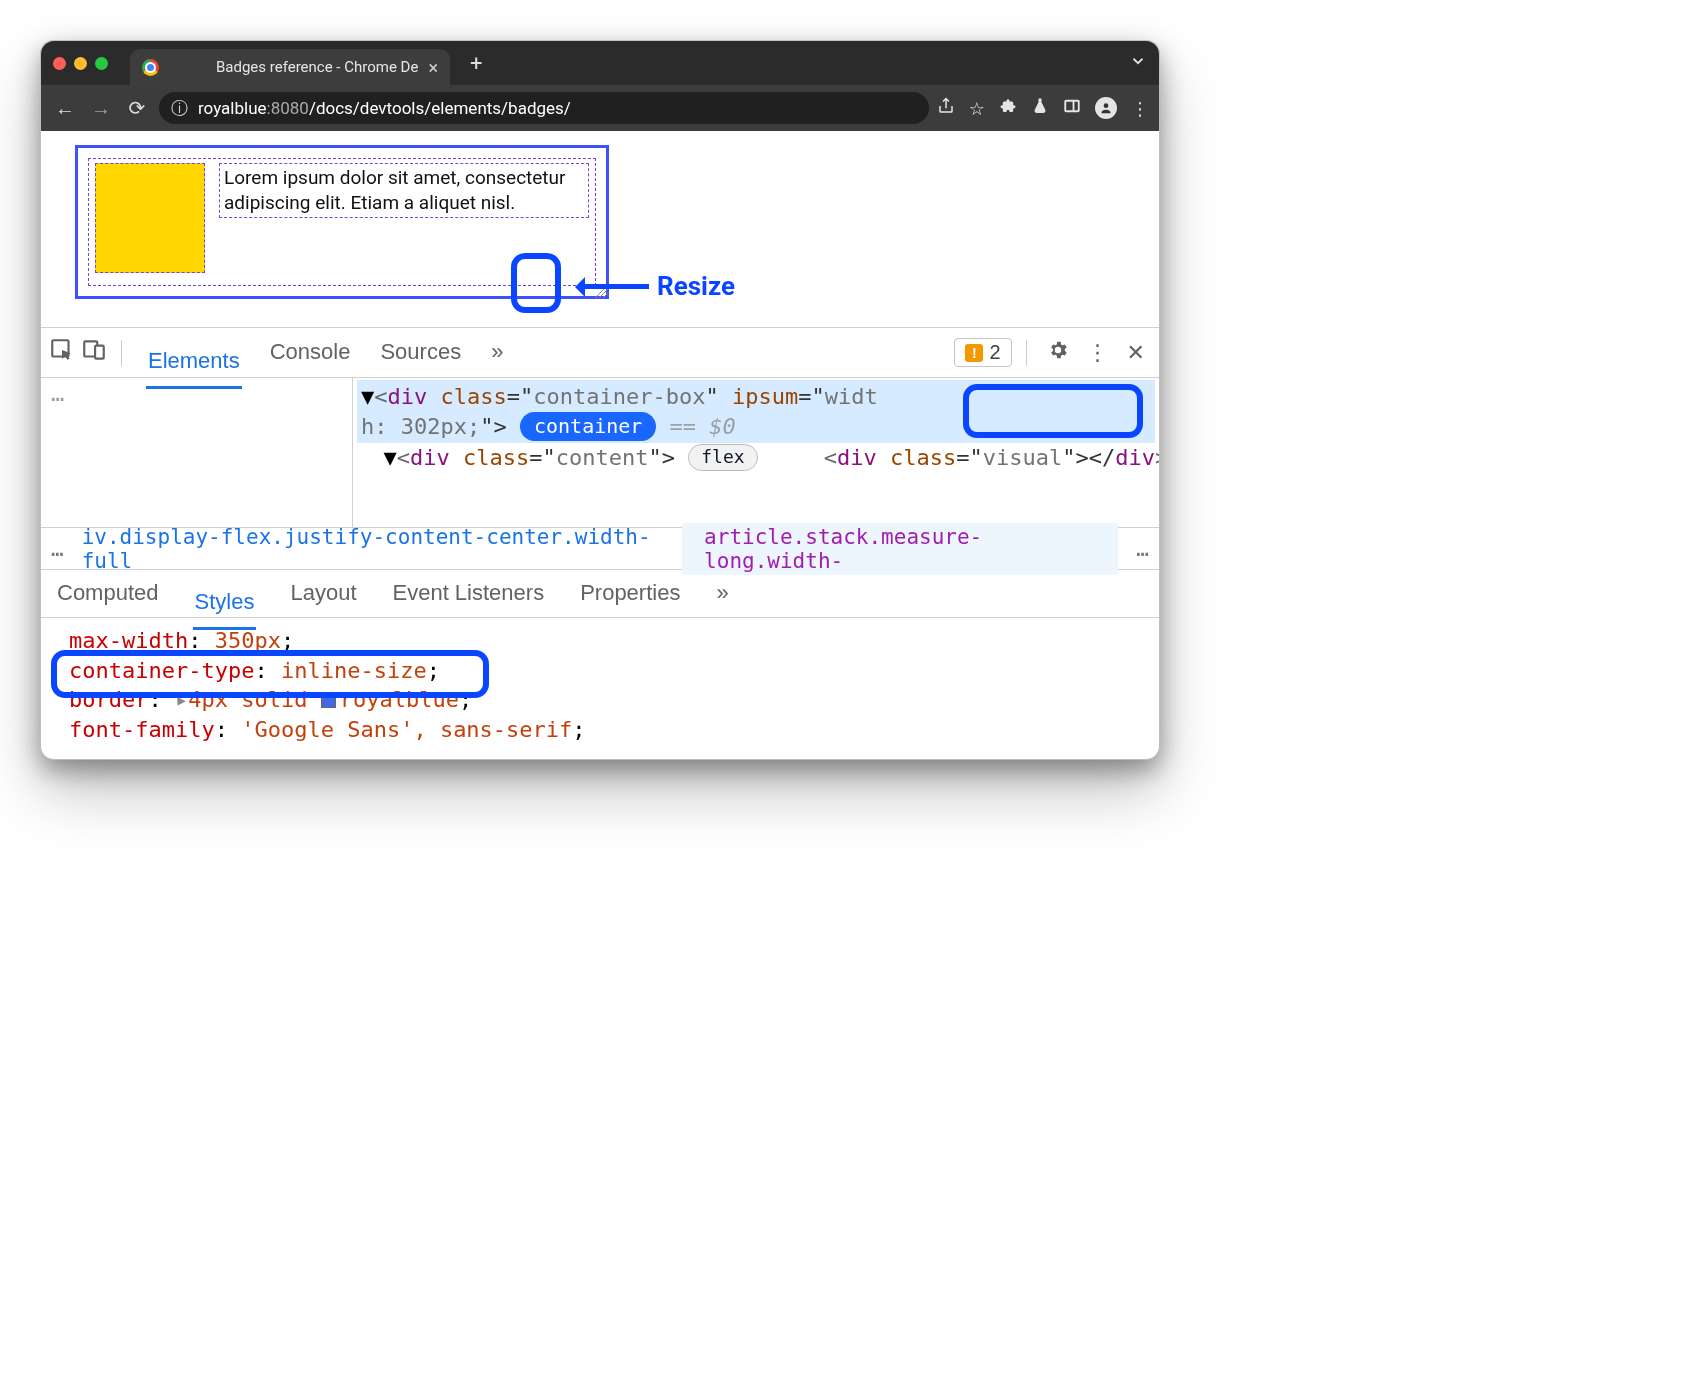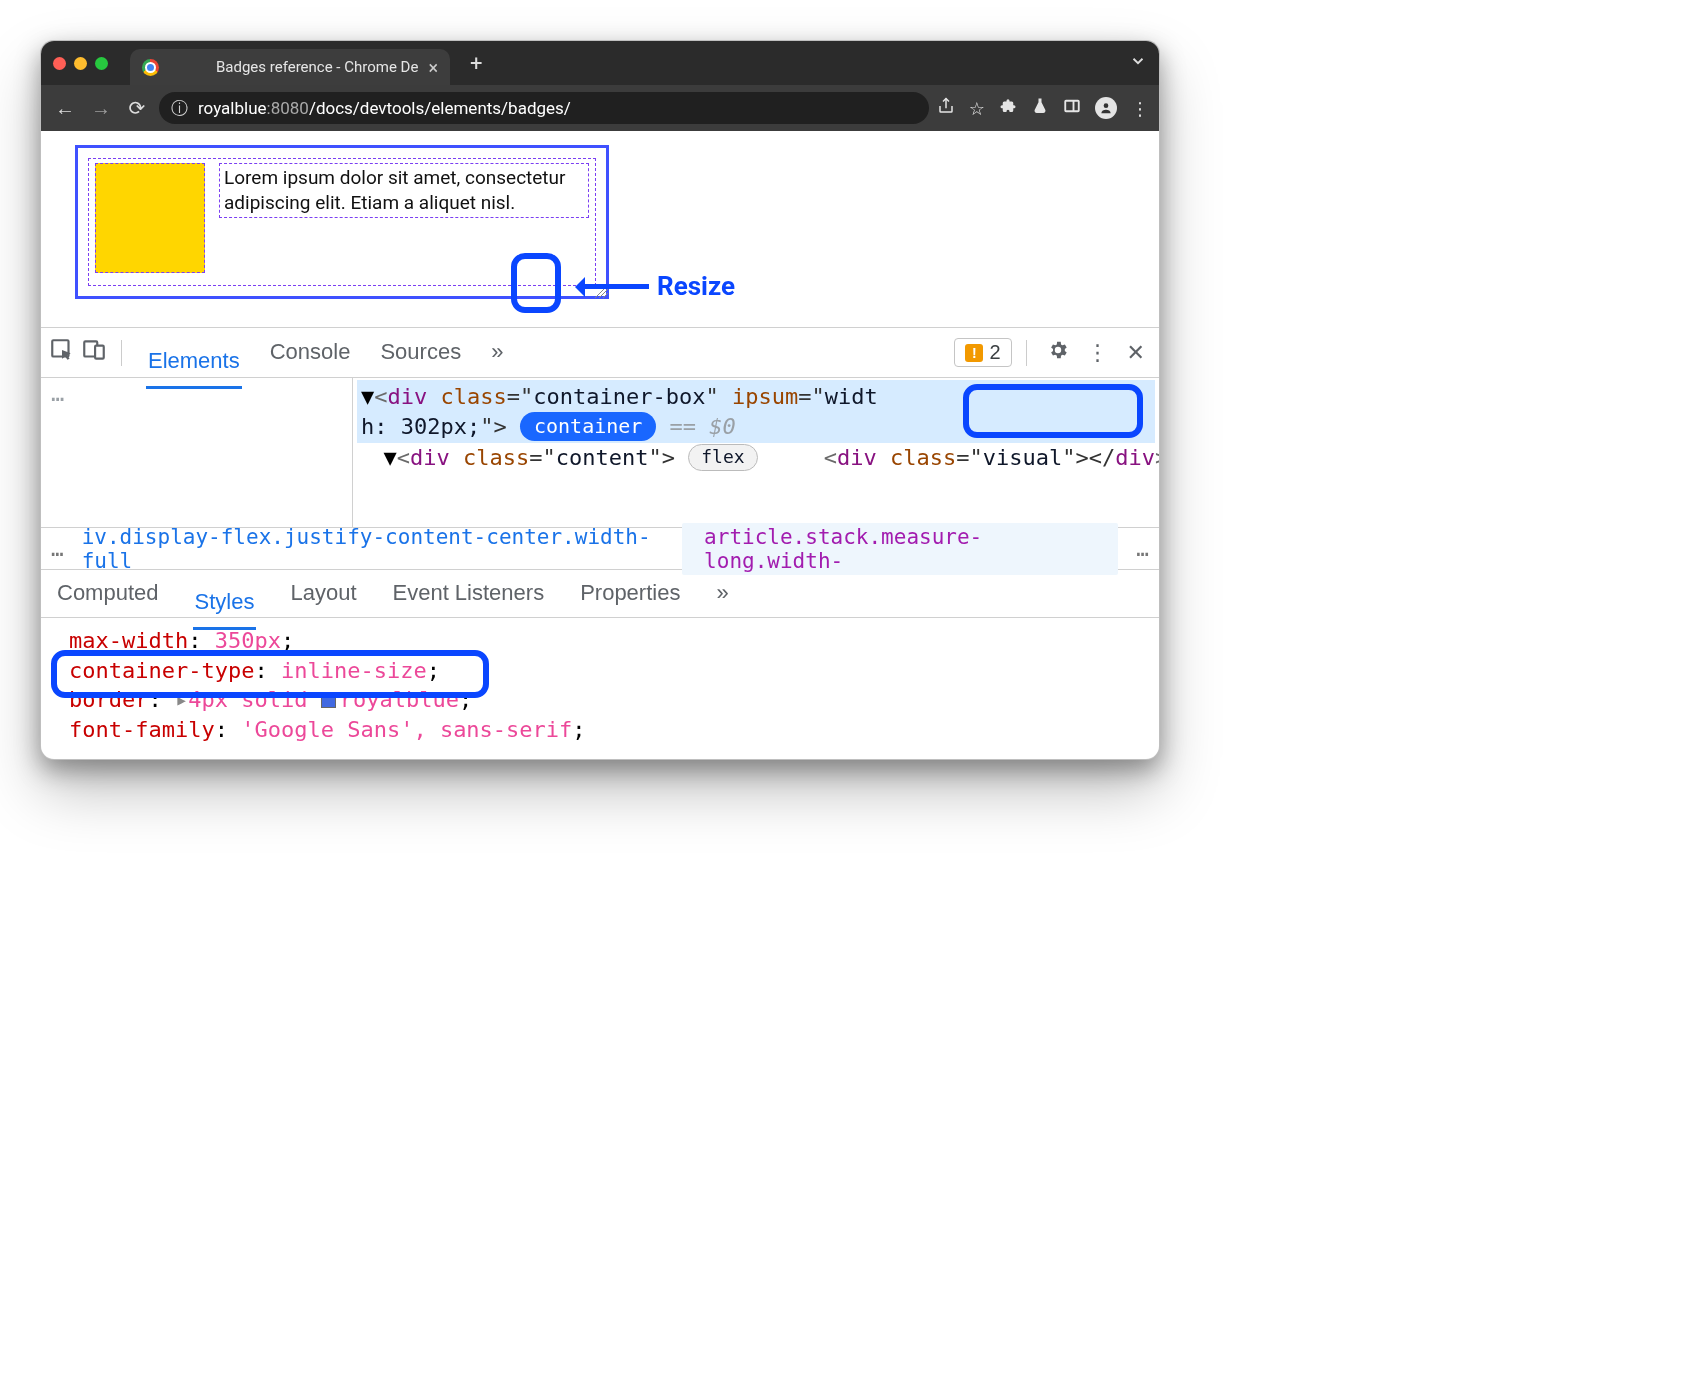--- a/index.html
+++ b/index.html
@@ -154,21 +154,21 @@
   .dom-left {
     width:485px; border-right:1px solid #d0d0d0;
     color:#9aa0a6; padding:8px 10px;
   }
   .dom-right { flex:1; padding:2px 4px; position:relative; }
   .dom-line { white-space:pre; line-height:1.35; }
   .hl-row { background:#d6ebff; display:block; padding:2px 4px; }
   .t-punct { color:#6a6a6a; }
   .t-tag { color:#881280; }
   .t-attr-name { color:#994500; }
-  .t-attr-val { color:#0f172a; }
+  .t-attr-val { color:#737373; }
   .t-eq { color:#333; }
   .t-dollar { color:#9aa0a6; font-style:italic; }
   .badge-container {
     display:inline-block; background:#1967ff; color:#fff;
     border-radius:16px; padding:1px 14px; font-size:20px;
     vertical-align:1px;
   }
   .callout-ring.badge { width:180px; height:54px; left:606px; top:4px; z-index:2; }
   .flex-pill {
     display:inline-block; border:1px solid #bbb; background:#f2f2f2;
@@ -204,21 +204,21 @@
   .filter-input { flex:1; color:#9aa0a6; }
   .filter-row .btn { font-family:Menlo,Consolas,monospace; }
   .icon-svg { width:20px; height:20px; display:inline-block; }
 
   
   .rules {
     font-family:Menlo,Consolas,monospace; font-size:22px;
     padding:8px 12px 14px 28px; position:relative; line-height:1.35;
   }
   .prop { color:#c80000; }
-  .val  { color:#ec4899; }
+  .val  { color:#c2410c; }
   .color-swatch { display:inline-block; width:15px;height:15px; background:#4169e1; vertical-align:-1px; margin-right:4px; border:1px solid #666;}
   .callout-ring.rule { width:438px; height:48px; left:10px; top:32px; }
   .disclosure { color:#888; }
 </style>
 </head>
 <body>
 
 <div class="screenshot">
 
   <div class="titlebar">

